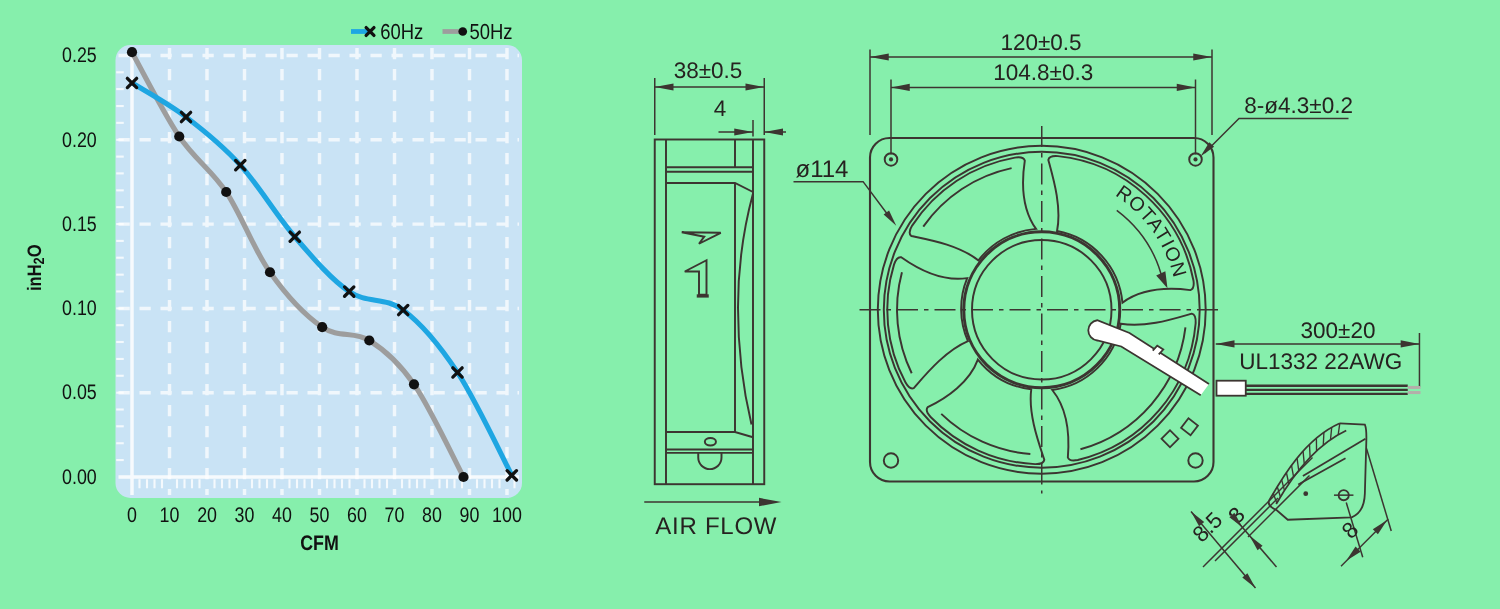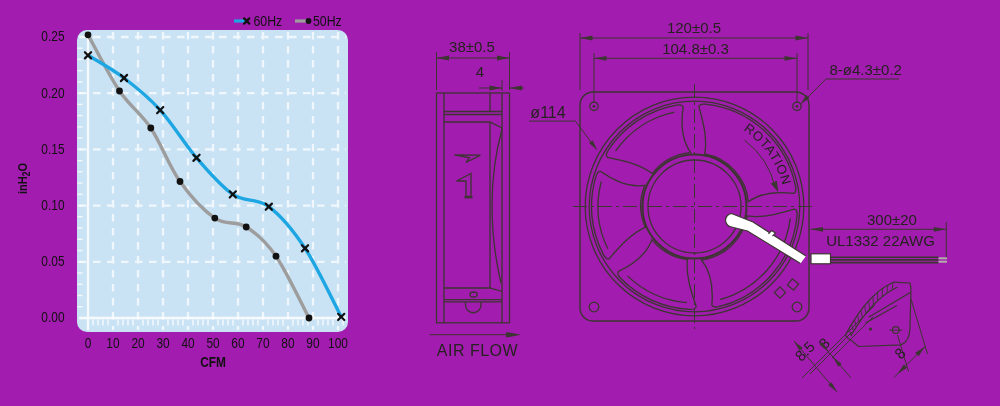--- a/index.html
+++ b/index.html
@@ -1,16 +1,16 @@
 <!DOCTYPE html>
 <html><head>
 <meta charset="utf-8">
 <style>
 html,body{margin:0;padding:0;background:#ffffff;}
-#canvas{position:relative;width:1000px;height:406px;background:#a21caf;overflow:hidden;}
+#canvas{position:relative;width:1000px;height:406px;background:#86efac;overflow:hidden;}
 svg{display:block;}
 text{font-family:"Liberation Sans",sans-serif;}
 </style>
 </head>
 <body>
 <div id="canvas">
 <svg width="1000" height="406" viewBox="0 0 1000 406" xmlns="http://www.w3.org/2000/svg">
 
 <g id="chart">
   <rect x="77" y="30" width="271" height="302" rx="10" ry="10" fill="#c9e3f5"></rect>

